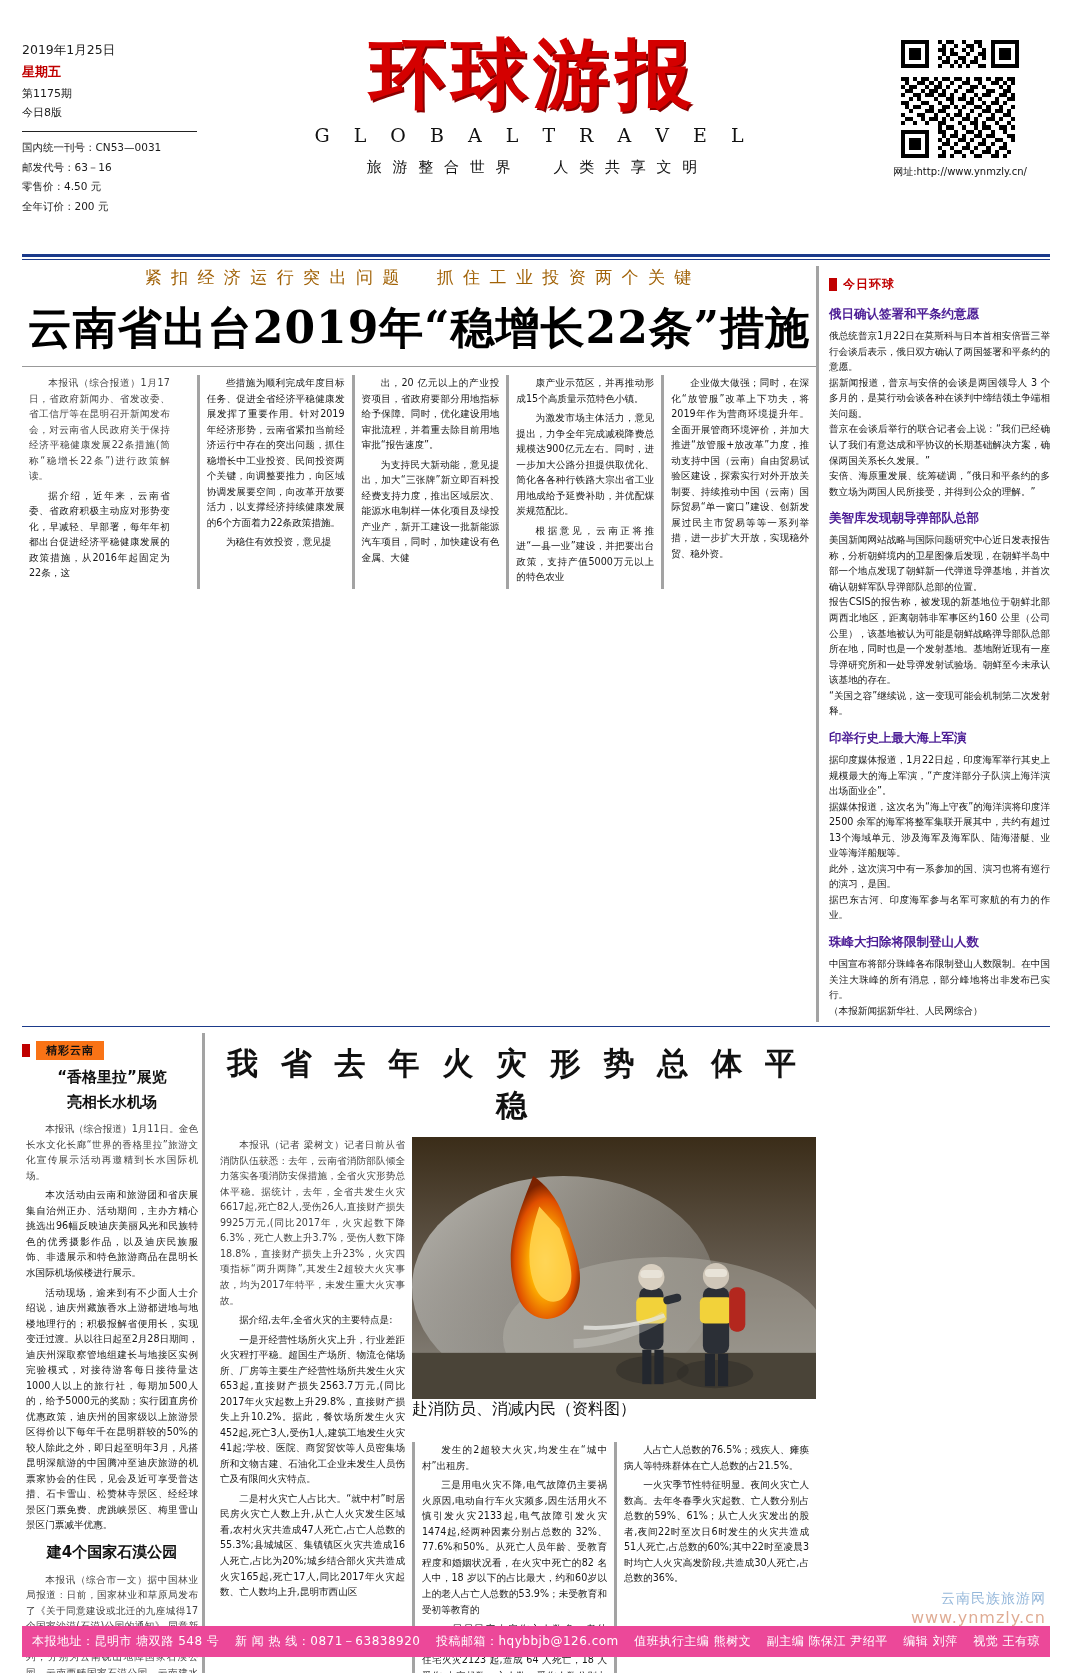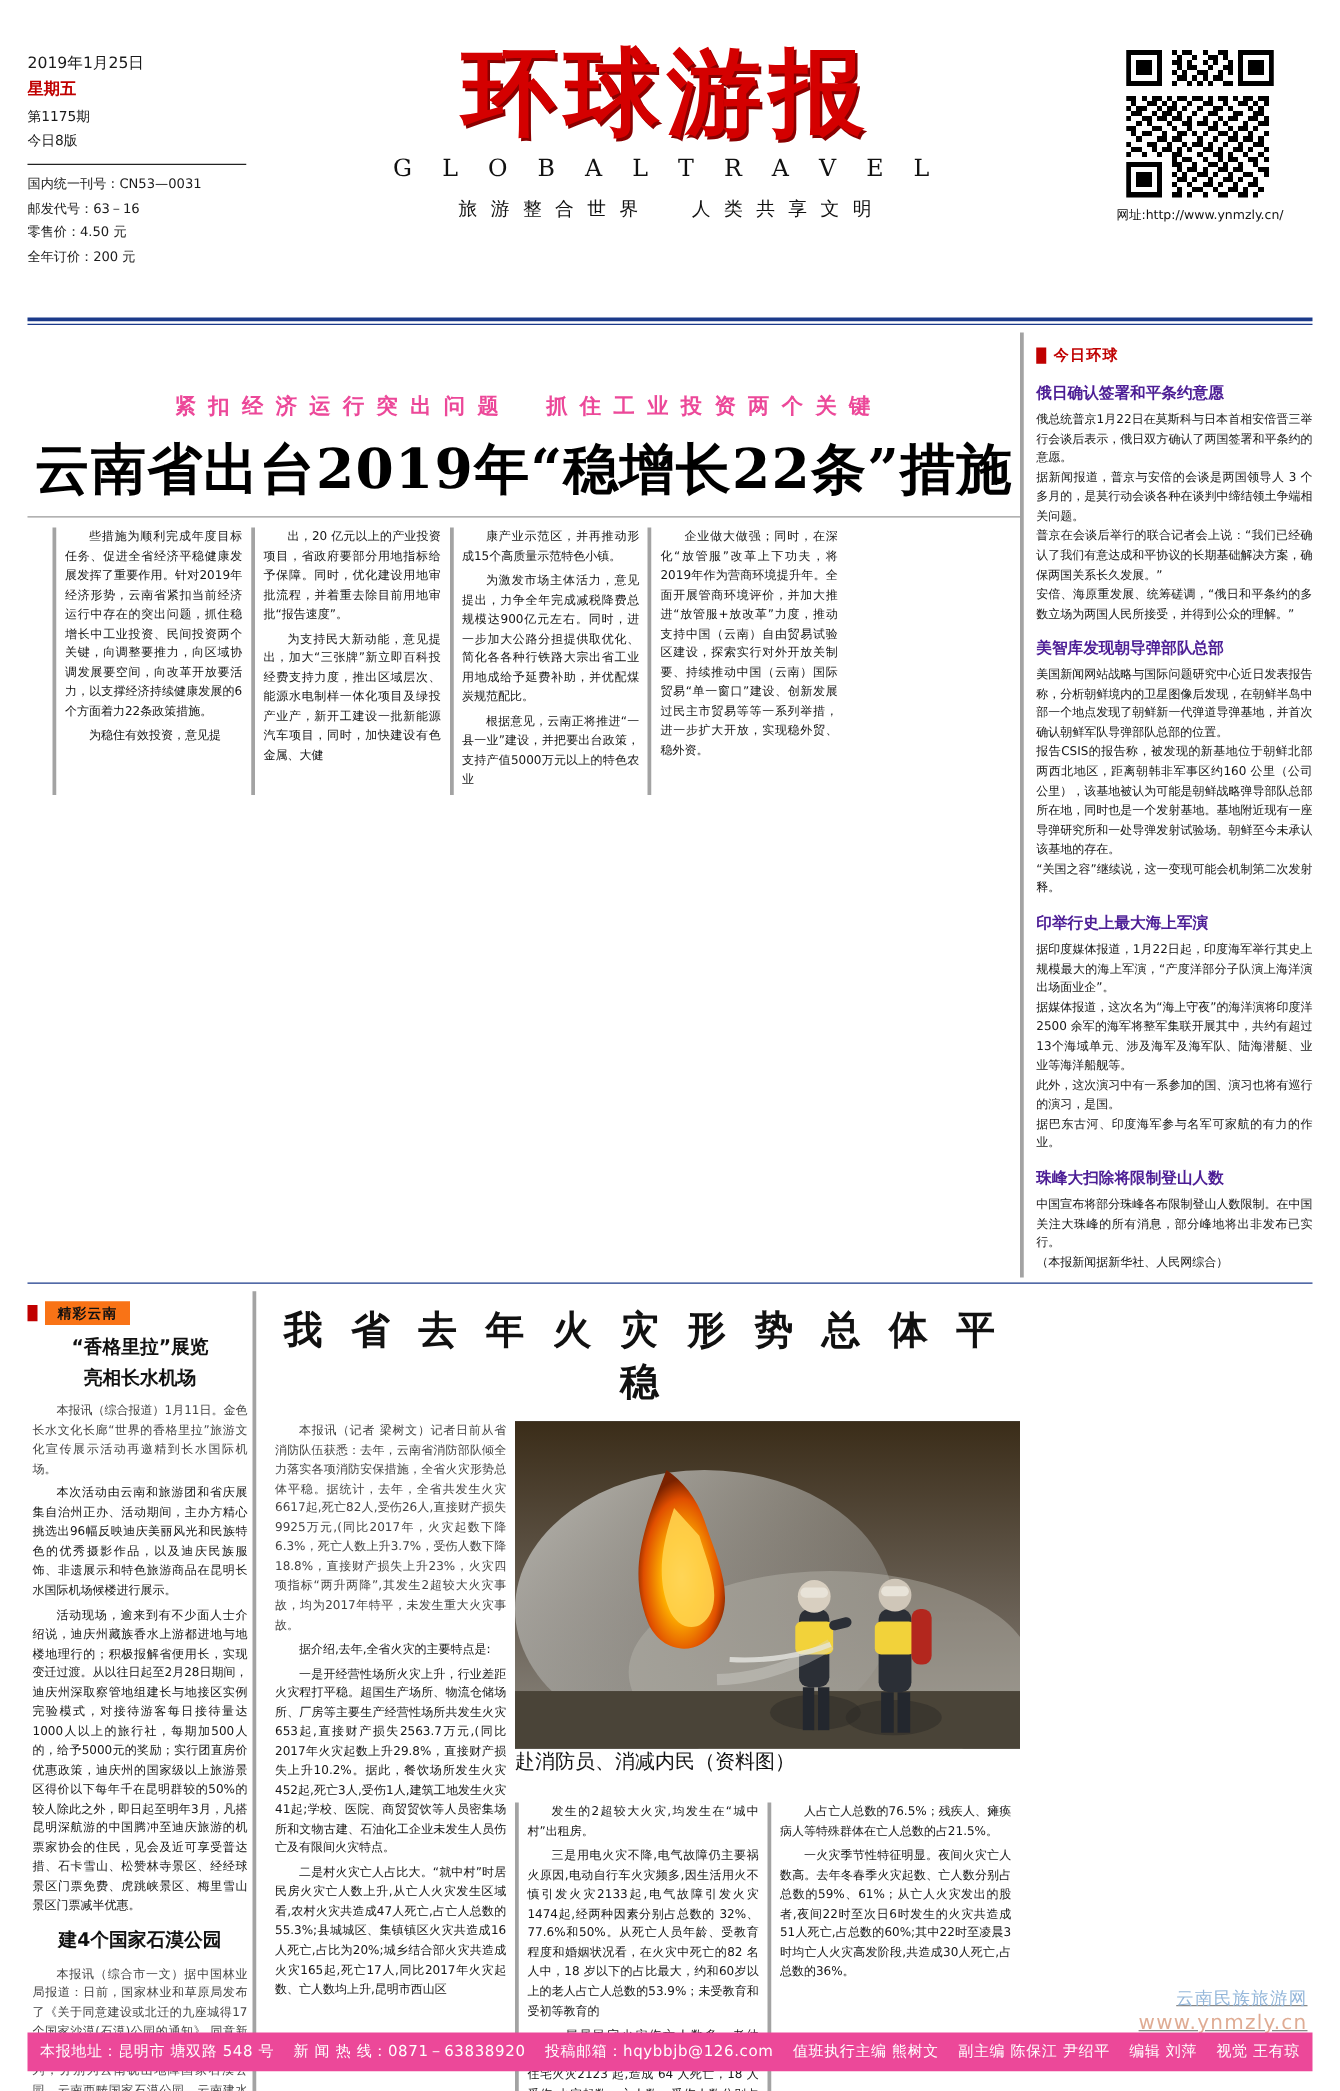--- a/index.html
+++ b/index.html
@@ -37,21 +37,21 @@
   .qr{width:118px;height:118px;margin:0 auto;background:#fff;position:relative;}
   .qr svg{display:block;}
   .mh-url{font-size:10px;margin-top:7px;color:#111;}
 
   
   .rule-thick{border-top:3px solid #1b3a8a;margin-top:4px;}
   .rule-thin{border-top:1px solid #1b3a8a;margin-top:2px;}
 
   
   .cols{display:flex;gap:0;}
-  .lead-kicker{text-align:center;font-size:17px;font-weight:bold;letter-spacing:2px;color:#ec4899;margin-top:47px;}
+  .lead-kicker{text-align:center;font-size:17px;font-weight:normal;letter-spacing:2px;color:#a16207;}
   .lead-kicker span{margin:0 14px;}
   .lead-title{
     text-align:center;font-size:44px;font-weight:bold;letter-spacing:1px;
     font-family:"DejaVu Serif","Liberation Serif",serif;color:#000;margin:10px 0 4px;
   }
 
   .body-col{
     font-size:9.6px;line-height:1.62;text-align:justify;color:#161616;
     padding:0 7px;box-sizing:border-box;
   }
@@ -88,21 +88,21 @@
   
   .footer{
     position:absolute;left:22px;right:22px;bottom:16px;
   }
   .footer-bar{
     background:#ec4899;color:#fff;font-size:12px;padding:7px 10px;display:flex;
     justify-content:space-between;align-items:center;letter-spacing:0.5px;
   }
   .footer-bar span{white-space:nowrap;}
   .watermark{
-    position:absolute;right:26px;bottom:46px;text-align:right;opacity:0.5;text-decoration:underline;
+    position:absolute;right:26px;bottom:46px;text-align:right;opacity:0.5;
   }
   .wm1{color:#2a6fb5;font-size:14px;letter-spacing:1px;}
   .wm2{color:#c05a2a;font-size:16px;letter-spacing:1px;}
 
   .divider-v{border-left:3px solid #a3a3a3;}
   .hr-gray{border-top:1px solid #999;margin:8px 0;}
 </style>
 </head>
 <body>
 
@@ -351,20 +351,24 @@
   <div class="cols" style="margin-top:6px;">
 
     <div style="width:794px;">
       <div class="lead-kicker">
         <span>紧 扣 经 济 运 行 突 出 问 题</span>
         <span>抓 住 工 业 投 资 两 个 关 键</span>
       </div>
       <div class="lead-title">云南省出台2019年“稳增长22条”措施</div>
       <div class="hr-gray"></div>
       <div class="cols">
+        <div class="body-col" style="width:20%;">
+          <p class="dateline">本报讯（综合报道）1月17日，省政府新闻办、省发改委、省工信厅等在昆明召开新闻发布会，对云南省人民政府关于保持经济平稳健康发展22条措施(简称“稳增长22条”)进行政策解读。</p>
+          <p>据介绍，近年来，云南省委、省政府积极主动应对形势变化，早减轻、早部署，每年年初都出台促进经济平稳健康发展的政策措施，从2016年起固定为22条，这</p>
+        </div>
         <div class="body-col divider-v" style="width:20%;margin-left:20px;">
           <p>些措施为顺利完成年度目标任务、促进全省经济平稳健康发展发挥了重要作用。针对2019年经济形势，云南省紧扣当前经济运行中存在的突出问题，抓住稳增长中工业投资、民间投资两个关键，向调整要推力，向区域协调发展要空间，向改革开放要活力，以支撑经济持续健康发展的6个方面着力22条政策措施。</p>
           <p>为稳住有效投资，意见提</p>
         </div>
         <div class="body-col divider-v" style="width:20%;">
           <p>出，20 亿元以上的产业投资项目，省政府要部分用地指标给予保障。同时，优化建设用地审批流程，并着重去除目前用地审批“报告速度”。</p>
           <p>为支持民大新动能，意见提出，加大“三张牌”新立即百科投经费支持力度，推出区域层次、能源水电制样一体化项目及绿投产业产，新开工建设一批新能源汽车项目，同时，加快建设有色金属、大健</p>
         </div>
         <div class="body-col divider-v" style="width:20%;">
           <p>康产业示范区，并再推动形成15个高质量示范特色小镇。</p>

